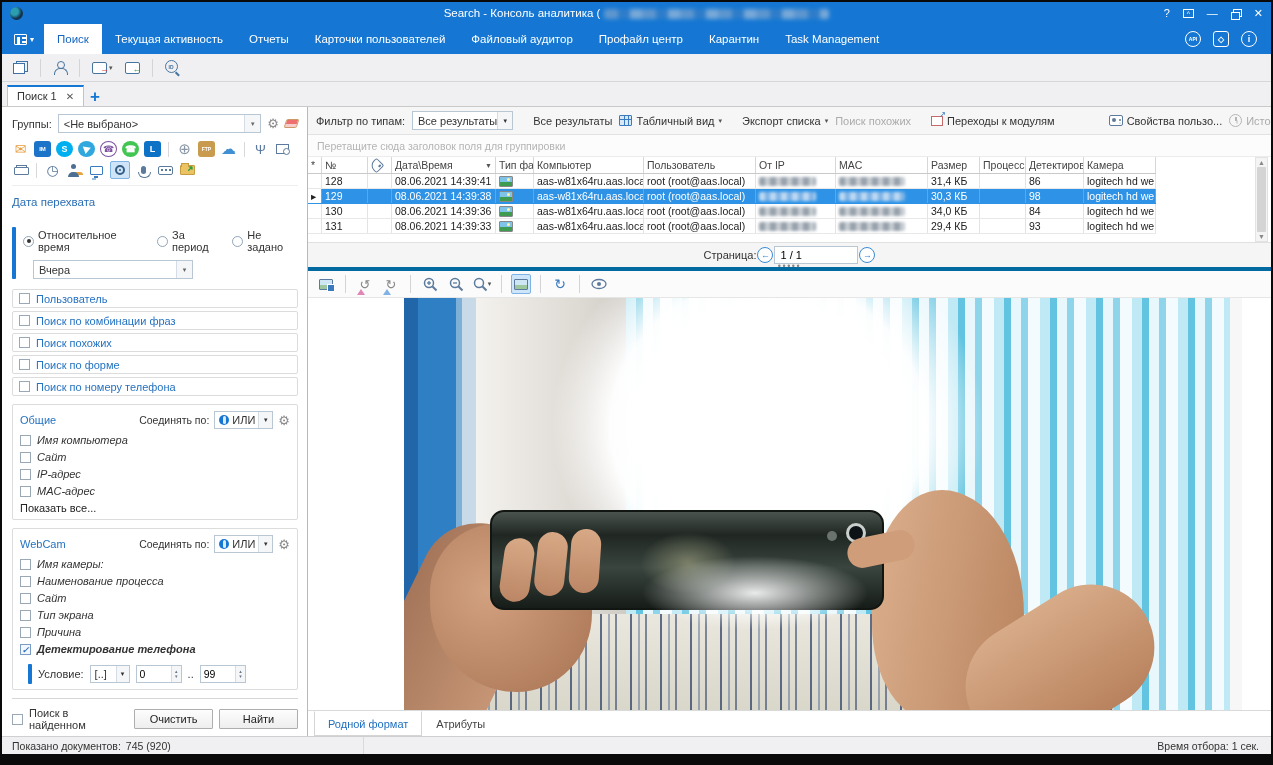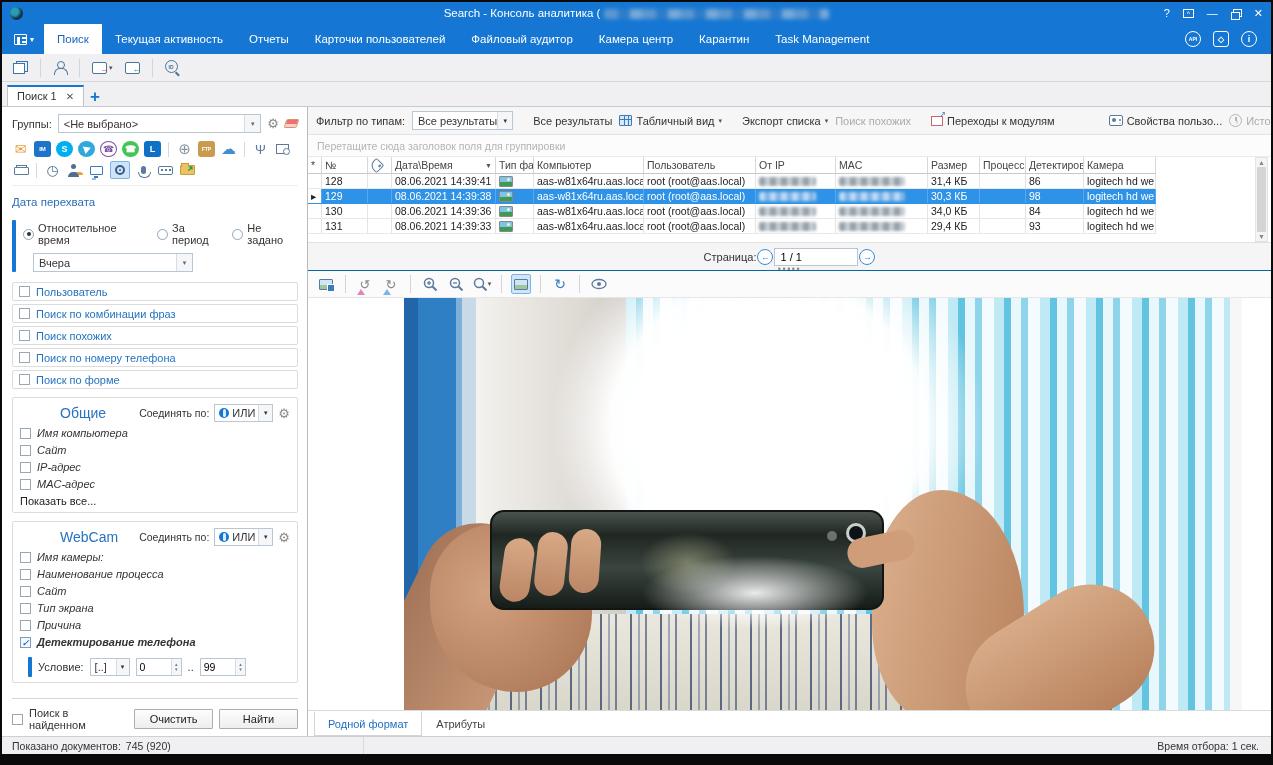--- a/index.html
+++ b/index.html
@@ -102,36 +102,36 @@
   .sh-folder { width:15px; height:10px; background:#ecc363; border:1px solid #c79b3f; border-radius:1px; position:relative; }
   .sh-folder::before { content:""; position:absolute; left:0; top:-3px; width:6px; height:3px; background:#ecc363; border:1px solid #c79b3f; border-bottom:none; }
   .sh-folder::after { content:"➜"; position:absolute; right:0px; top:-2px; color:#2f9e44; font-size:8px; transform:rotate(-45deg); }
   .sh-devsearch { width:14px; height:11px; position:relative; }
   .sh-devsearch::before { content:""; position:absolute; left:0; top:0; width:11px; height:8px; border:1.4px solid #5b7a9d; }
   .sh-devsearch::after { content:""; position:absolute; right:0; bottom:0; width:5px; height:5px; border:1.4px solid #5b7a9d; border-radius:50%; background:#fff; }
   .sh-userclk { position:relative; width:14px; height:13px; }
   .sh-userclk::before { content:""; position:absolute; left:3px; top:0; width:5px; height:5px; border-radius:50%; background:#4d6f94; }
   .sh-userclk::after { content:""; position:absolute; left:0; bottom:0; width:11px; height:5px; border-radius:5px 5px 0 0; background:#4d6f94; box-shadow:5px -1px 0 -1px #e8a33d; }
 
-  .section-title { color:#2b6fb5; font-size:11.5px; margin:10px 0 12px; }
+  .section-title { color:#2b6fb5; font-size:11.5px; margin:10px 0 19px; }
   .accentblock { display:flex; gap:7px; }
   .accentbar { width:4px; background:#1577d3; flex:none; border-radius:1px; }
   .radios { display:flex; gap:10px; align-items:center; font-size:11px; padding-top:2px; }
   .radio { display:flex; gap:4px; align-items:center; }
   .rdot { width:11px; height:11px; border:1px solid #8fa4ba; border-radius:50%; background:#fff; position:relative; flex:none; }
   .rdot.sel::after { content:""; position:absolute; left:2.5px; top:2.5px; width:4px; height:4px; border-radius:50%; background:#333; }
   .preset-combo { width:160px; margin:7px 0 0 10px; }
   .cpanel { border:1px solid #dcdcdc; border-radius:2px; height:19px; display:flex; align-items:center;
             gap:6px; padding:0 6px; margin-top:3px; color:#2573c1; flex:none; }
   .cbox { width:11px; height:11px; border:1px solid #9aa7b5; background:#fff; flex:none;
           font-size:9px; line-height:10px; text-align:center; color:#2f6fbf; }
   .cbox.checked { border-color:#7a9cc4; background:#f2f7fc; }
   .bigpanel { border:1px solid #dcdcdc; border-radius:2px; margin-top:8px; padding:6px 7px 5px; }
   .bp-head { display:flex; align-items:center; gap:5px; }
-  .bp-title { color:#2573c1; font-size:14px; margin-right:auto;margin-left:40px; }
+  .bp-title { color:#2573c1; font-size:11px; margin-right:auto; }
   .joinlbl { color:#333; font-size:10.5px; }
   .orcombo { border:1px solid #b9c6d4; height:18px; display:flex; align-items:center; gap:3px; padding-left:4px; background:#fff; }
   .orb { width:10px; height:10px; border-radius:50%; background:#1577d3; position:relative; }
   .orb::after { content:""; position:absolute; left:4px; top:1px; width:3px; height:8px; border-radius:2px; background:#fff; opacity:.85; }
   .bp-item { display:flex; gap:6px; align-items:center; margin-top:5px; color:#333;font-style:italic; }
   .showall { margin-top:5px; color:#222; }
   .condrow { display:flex; align-items:center; gap:6px; margin-top:9px;margin-left:8px; }
   .mini-combo { border:1px solid #b9c6d4; height:18px; width:40px; display:flex; align-items:center; background:#fff; padding-left:4px; }
   .spinbox { border:1px solid #b9c6d4; height:18px; width:46px; display:flex; background:#fff; }
   .spinbox input { border:none; width:100%; font-size:10.5px; padding-left:3px; font-family:inherit; outline:none; }
@@ -175,21 +175,21 @@
             background:linear-gradient(180deg,#7ec4e8 55%, #3f9b4f 55%); position:relative; }
   .pic-ic::after { content:""; position:absolute; right:2px; top:1.5px; width:3px; height:3px; border-radius:50%; background:#fef3b0; }
   .redact { display:inline-block; width:78%; height:9px; border-radius:2px;
             background:repeating-linear-gradient(90deg,#97a1ab 0 6px,#c6ccd2 6px 11px); filter:blur(1.6px); }
   .trow.sel .redact { background:repeating-linear-gradient(90deg,#bcd8f2 0 6px,#7fb3e6 6px 11px); }
   .vscroll { position:absolute; right:3px; top:0; width:13px; height:100%; background:#f4f4f4; border:1px solid #e3e3e3;
              display:flex; flex-direction:column; align-items:center; justify-content:space-between; font-size:7px; color:#888; padding:1px 0; }
   .vthumb { width:9px; flex:1; margin:1px 0; background:#d4d4d4; border-radius:1px; }
 
   .pagebar { height:28px; flex:none; background:#f5f5f5; display:flex; align-items:center; justify-content:center;
-             gap:1px; font-size:11px; color:#333; position:relative; border-bottom:1px solid #0369a1; }
+             gap:1px; font-size:11px; color:#333; position:relative; border-bottom:4px solid #0369a1; }
   .pnav { width:16px; height:16px; border:1.3px solid #3a8ad6; color:#3a8ad6; border-radius:50%;
           display:flex; align-items:center; justify-content:center; font-size:9px; background:#fff; }
   .pageinput { width:84px; height:18px; border:1px solid #b9c6d4; font-size:11px; padding-left:5px; font-family:inherit; }
   .splitdots { position:absolute; bottom:-1px; left:50%; transform:translateX(-50%); color:#888; font-size:9px; letter-spacing:1.5px; line-height:4px; }
 
   .viewtb { height:27px; flex:none; background:#fbfbfb; border-bottom:1px solid #e6e6e6;
             display:flex; align-items:center; gap:6px; padding:0 8px; }
   .vico { width:20px; height:20px; display:flex; align-items:center; justify-content:center; border-radius:2px; }
   .vico.active { background:#cfe6fa; border:1px solid #7db4e8; }
   .ic-pic { width:14px; height:11px; border:1px solid #5b7a9d; border-radius:1px;
@@ -271,21 +271,21 @@
     <div class="appmenu">
       <span class="lines"></span>
       <span class="car">▾</span>
     </div>
     <div class="mtabs">
       <div class="mtab active">Поиск</div>
       <div class="mtab">Текущая активность</div>
       <div class="mtab">Отчеты</div>
       <div class="mtab">Карточки пользователей</div>
       <div class="mtab">Файловый аудитор</div>
-      <div class="mtab">Камера центр</div>
+      <div class="mtab">Профайл центр</div>
       <div class="mtab">Карантин</div>
       <div class="mtab">Task Management</div>
     </div>
     <div class="menu-right">
       <span class="cico">API</span>
       <span class="cico pkg">◇</span>
       <span class="cico" style="font-size:9px;">i</span>
     </div>
   </div>
 
@@ -414,25 +414,25 @@
       <div class="cpanel">
           <span class="cbox"></span>
           <span>Поиск по комбинации фраз</span>
         </div>
       <div class="cpanel">
           <span class="cbox"></span>
           <span>Поиск похожих</span>
         </div>
       <div class="cpanel">
           <span class="cbox"></span>
-          <span>Поиск по номеру телефона</span>
+          <span>Поиск по форме</span>
         </div>
       <div class="cpanel">
           <span class="cbox"></span>
-          <span>Поиск по форме</span>
+          <span>Поиск по номеру телефона</span>
         </div>
 
       <div class="bigpanel">
         <div class="bp-head">
           <span class="bp-title">Общие</span>
           <span class="joinlbl">Соединять по:</span>
           <span class="orcombo">
             <span class="orb"></span>
             <span>ИЛИ</span>
             <span class="cbtn" style="width:14px;height:16px;display:flex;align-items:center;justify-content:center;font-size:7px;border-left:1px solid #d4dde6;background:#f4f6f8">▾</span>

